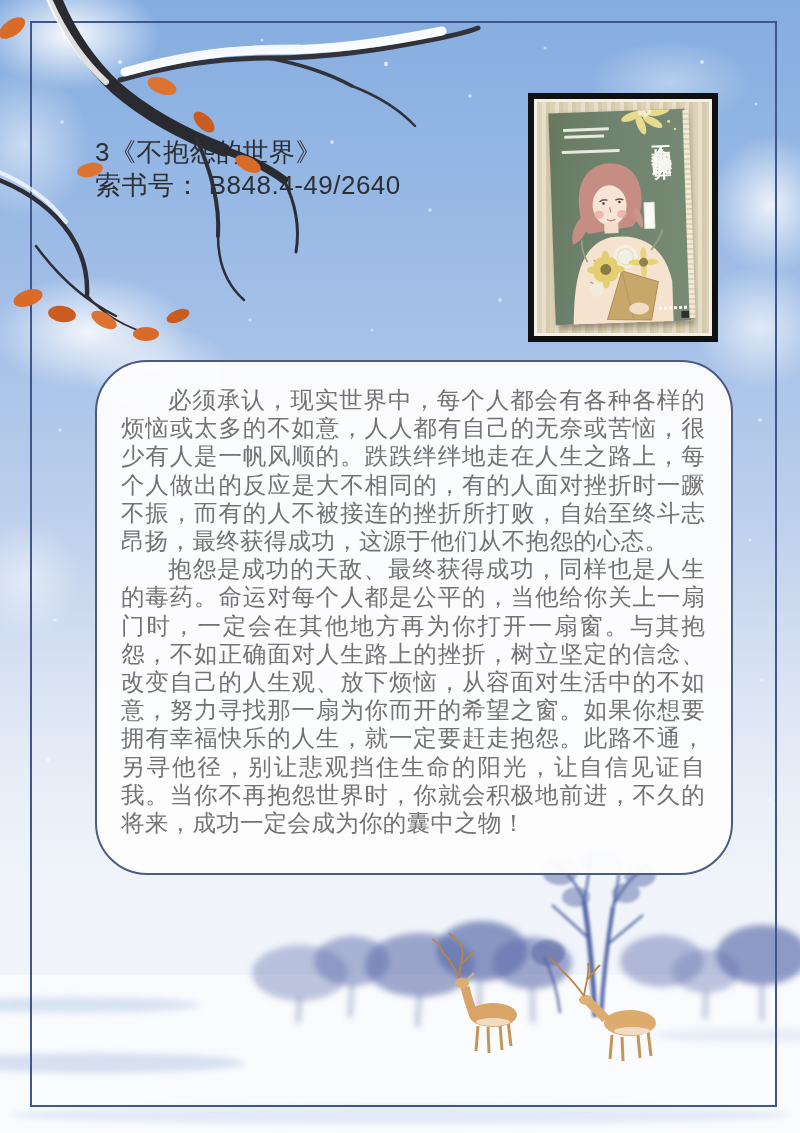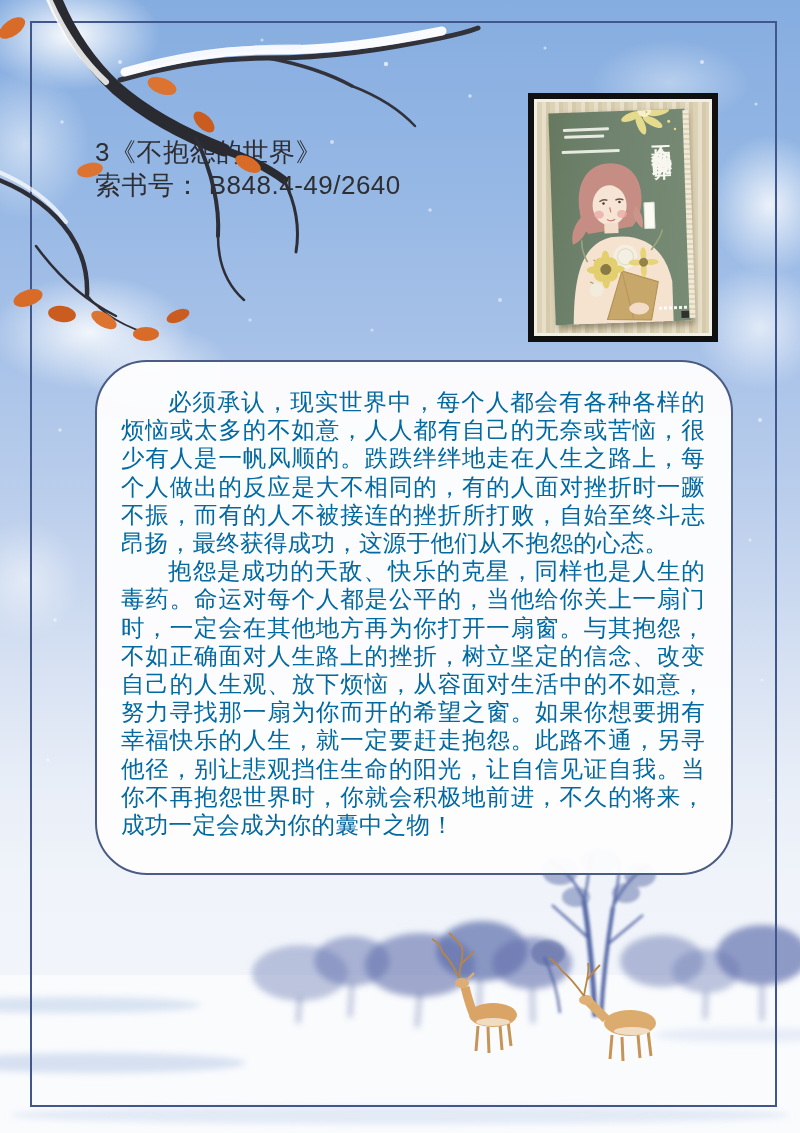--- a/index.html
+++ b/index.html
@@ -32,22 +32,22 @@
   .author-box{position:absolute;left:92px;top:92px;width:11px;height:27px;
          background:#fbfbf4;border-radius:1px;
          box-shadow:inset 0 0 0 1px rgba(120,140,115,.25);}
   .pub-marks{position:absolute;left:104px;top:197px;width:28px;height:3px;
          background:repeating-linear-gradient(90deg,rgba(255,255,255,.9) 0 3px,rgba(255,255,255,0) 3px 5px);}
   .logo-mark{position:absolute;left:126px;top:202px;width:8px;height:7px;background:#30302e;}
   
   .textbox{position:absolute;left:95px;top:360px;width:638px;height:515px;
            box-sizing:border-box;border:2px solid #4a5b84;border-radius:52px;
            background:rgba(253,253,254,.97);z-index:7;padding:26px 26px 0 24px;}
-  .textbox p{margin:0;text-indent:2em;text-align:justify;color:#0369a1;
-             font-family:Liberation Serif, serif;
+  .textbox p{margin:0;text-indent:2em;text-align:justify;color:#737373;
+             font-family:Liberation Mono, monospace;
              font-size:23.5px;line-height:28.2px;letter-spacing:.3px;}
   .scene{position:absolute;left:0;top:845px;width:800px;height:288px;z-index:3;}
   .branch{position:absolute;left:0;top:0;width:500px;height:380px;z-index:8;pointer-events:none;}
   .snowfall{position:absolute;left:0;top:0;width:800px;height:860px;z-index:5;pointer-events:none;}
 </style>
 </head>
 <body>
 
 <div class="page">
 
@@ -266,16 +266,16 @@
           <div class="pub-marks"></div>
           <div class="logo-mark"></div>
         </div>
         <div class="pages" style="left:149px;top:8px;"></div>
       </div>
     </div>
   </div>
 
   <div class="textbox">
     <p>必须承认，现实世界中，每个人都会有各种各样的烦恼或太多的不如意，人人都有自己的无奈或苦恼，很少有人是一帆风顺的。跌跌绊绊地走在人生之路上，每个人做出的反应是大不相同的，有的人面对挫折时一蹶不振，而有的人不被接连的挫折所打败，自始至终斗志昂扬，最终获得成功，这源于他们从不抱怨的心态。</p>
-    <p>抱怨是成功的天敌、快乐的克星，同样也是人生的毒药。命运对每个人都是公平的，当他给你关上一扇门时，一定会在其他地方再为你打开一扇窗。与其抱怨，不如正确面对人生路上的挫折，树立坚定的信念、改变自己的人生观、放下烦恼，从容面对生活中的不如意，努力寻找那一扇为你而开的希望之窗。如果你想要拥有幸福快乐的人生，就一定要赶走抱怨。此路不通，另寻他径，别让悲观挡住生命的阳光，让自信见证自我。当你不再抱怨世界时，你就会积极地前进，不久的将来，成功一定会成为你的囊中之物！</p>
+    <p>抱怨是成功的天敌、最终获得成功，同样也是人生的毒药。命运对每个人都是公平的，当他给你关上一扇门时，一定会在其他地方再为你打开一扇窗。与其抱怨，不如正确面对人生路上的挫折，树立坚定的信念、改变自己的人生观、放下烦恼，从容面对生活中的不如意，努力寻找那一扇为你而开的希望之窗。如果你想要拥有幸福快乐的人生，就一定要赶走抱怨。此路不通，另寻他径，别让悲观挡住生命的阳光，让自信见证自我。当你不再抱怨世界时，你就会积极地前进，不久的将来，成功一定会成为你的囊中之物！</p>
   </div>
 
 </div>
 
 </body></html>

